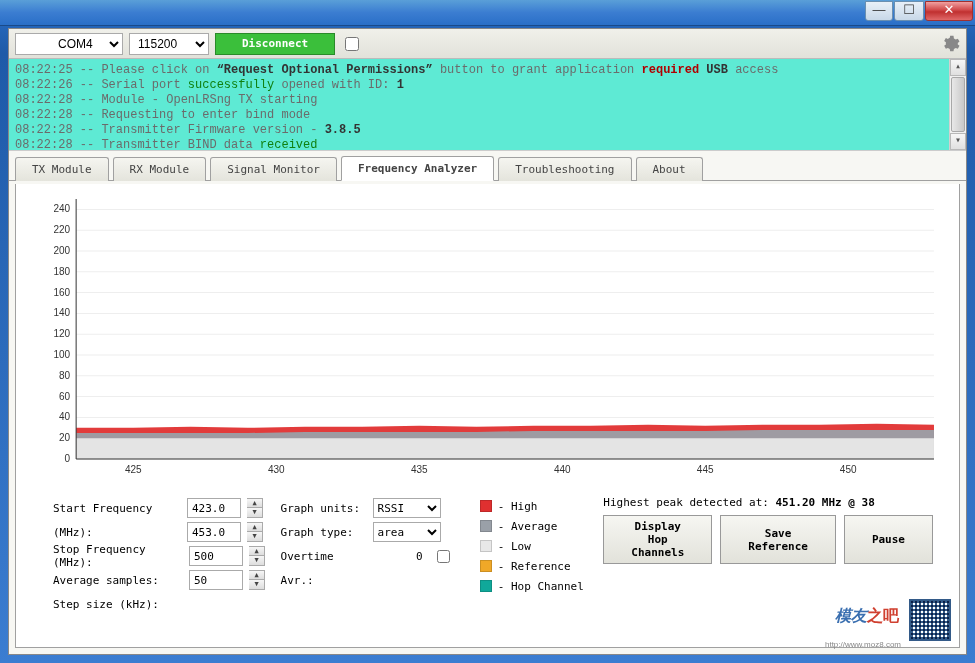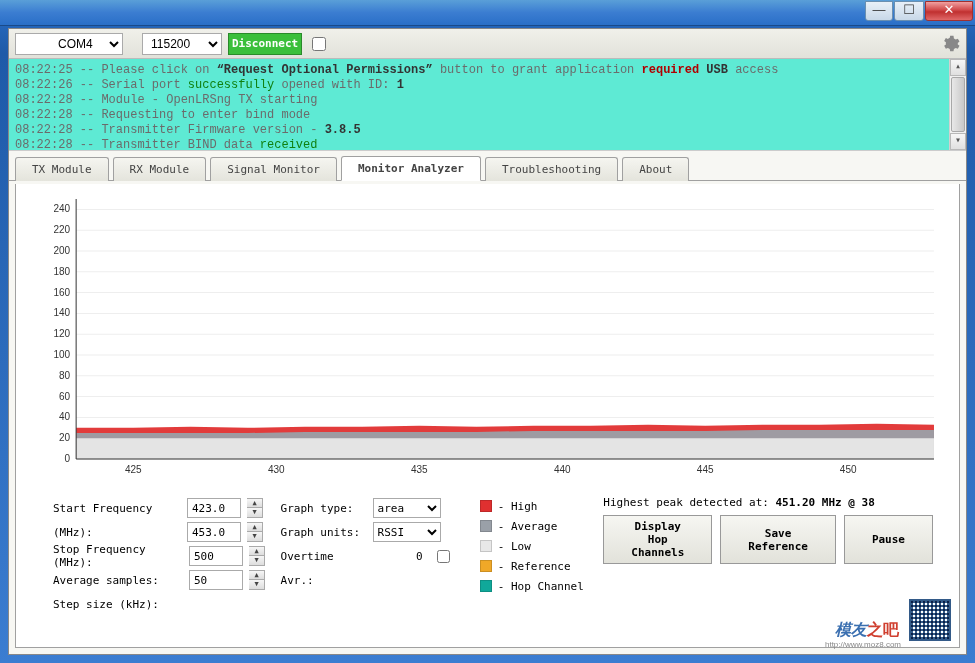--- a/index.html
+++ b/index.html
@@ -62,30 +62,30 @@
     gap: 6px;
   }
   .sel {
     height: 22px;
     font-size: 12px;
     border: 1px solid #aaa;
     background: #fff;
     padding: 0 4px;
   }
   .sel.port { width: 108px; padding-left: 38px; }
-  .sel.baud { width: 80px; margin-left: 13px; }
+  .sel.baud { width: 80px; }
   .btn-disconnect {
     background: #3bbf3b;
     color: #fff;
     font-family: Verdana, monospace;
     font-size: 11px;
     font-weight: bold;
     border: 1px solid #2a8a2a;
     height: 22px;
-    padding: 0 3px;
+    padding: 0 26px;
   }
   .chk-top { width: 14px; height: 14px; }
   .gear {
     margin-left: auto;
     width: 20px; height: 20px;
     color: #888;
   }
   .gear svg { width: 20px; height: 20px; }
   .log-area {
     position: relative;
@@ -231,21 +231,21 @@
   .act-btn {
     background: linear-gradient(to bottom, #f6f6f2, #e2e2da);
     border: 1px solid #999;
     font-family: Verdana, monospace;
     font-weight: bold;
     font-size: 11px;
     padding: 4px 27px;
   }
   .watermark {
     position: absolute;
-    right: 60px; bottom: 6px;
+    right: 60px; bottom: 20px;
     font-family: "Microsoft YaHei", sans-serif;
     font-size: 16px;
     font-weight: bold;
     color: #3a6fb0;
     font-style: italic;
   }
   .watermark .s2 { color: #d04030; font-style: normal; }
   .wm-url {
     position: absolute;
     right: 58px; bottom: -2px;
@@ -305,21 +305,21 @@
         <div class="sb-arrow">▴</div>
         <div class="sb-thumb"></div>
         <div class="sb-arrow" style="position:absolute;bottom:0;left:0;right:0">▾</div>
       </div>
     </div>
 
     <div class="tabs" id="tab-bar">
         <div class="tab">TX Module</div>
         <div class="tab">RX Module</div>
         <div class="tab">Signal Monitor</div>
-        <div class="tab active">Monitor Analyzer</div>
+        <div class="tab active">Frequency Analyzer</div>
         <div class="tab">Troubleshooting</div>
         <div class="tab">About</div>
       </div>
 
     <div class="tab-body">
       <div class="chart-area">
         <svg class="chart-svg" id="chart-svg" viewBox="0 0 900 290" preserveAspectRatio="none">
             <line class="grid-line" x1="40" x2="895" y1="265" y2="265"></line>
             <text class="y-tick" x="34" y="268">0</text>
             <line class="grid-line" x1="40" x2="895" y1="244.2" y2="244.2"></line>
@@ -395,26 +395,26 @@
                 <div class="spinner-btn">▼</div>
               </div>
           </div>
           <div class="ctrl-row">
             <span class="ctrl-lbl">Step size (kHz):</span>
           </div>
         </div>
 
         <div class="col col2">
           <div class="ctrl-row">
+            <span class="ctrl-lbl2">Graph units:</span>
+            <select class="drop"><option>RSSI</option></select>
+          </div>
+          <div class="ctrl-row">
             <span class="ctrl-lbl2">Graph type:</span>
             <select class="drop"><option>area</option></select>
-          </div>
-          <div class="ctrl-row">
-            <span class="ctrl-lbl2">Graph units:</span>
-            <select class="drop"><option>RSSI</option></select>
           </div>
           <div class="ctrl-row">
             <span class="ctrl-lbl2">Overtime</span>
             <span style="width:54px;text-align:right;padding-right:4px">0</span>
             <input type="checkbox" style="">
           </div>
           <div class="ctrl-row">
             <span class="ctrl-lbl2">Avr.:</span>
           </div>
         </div>

